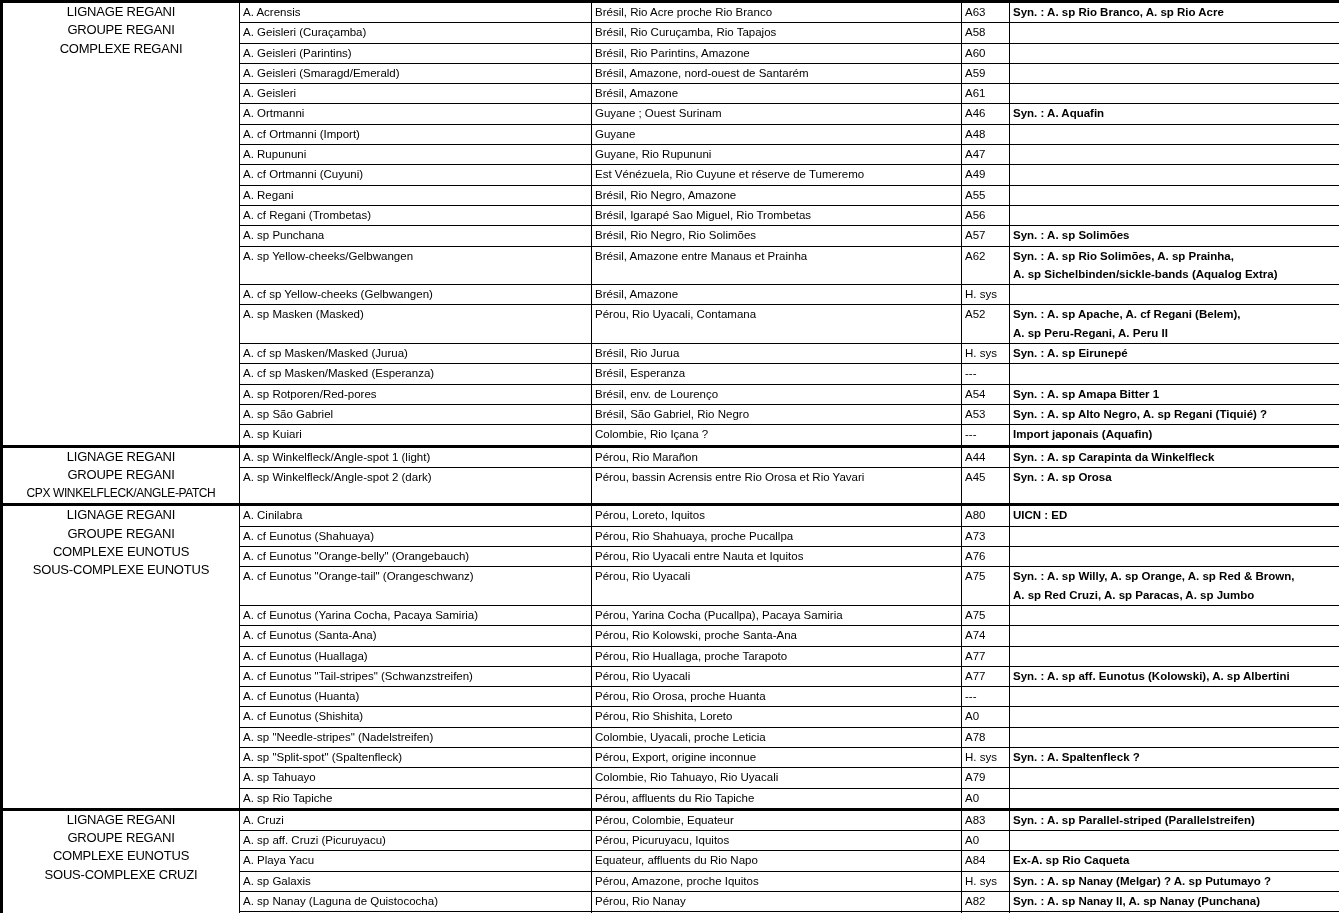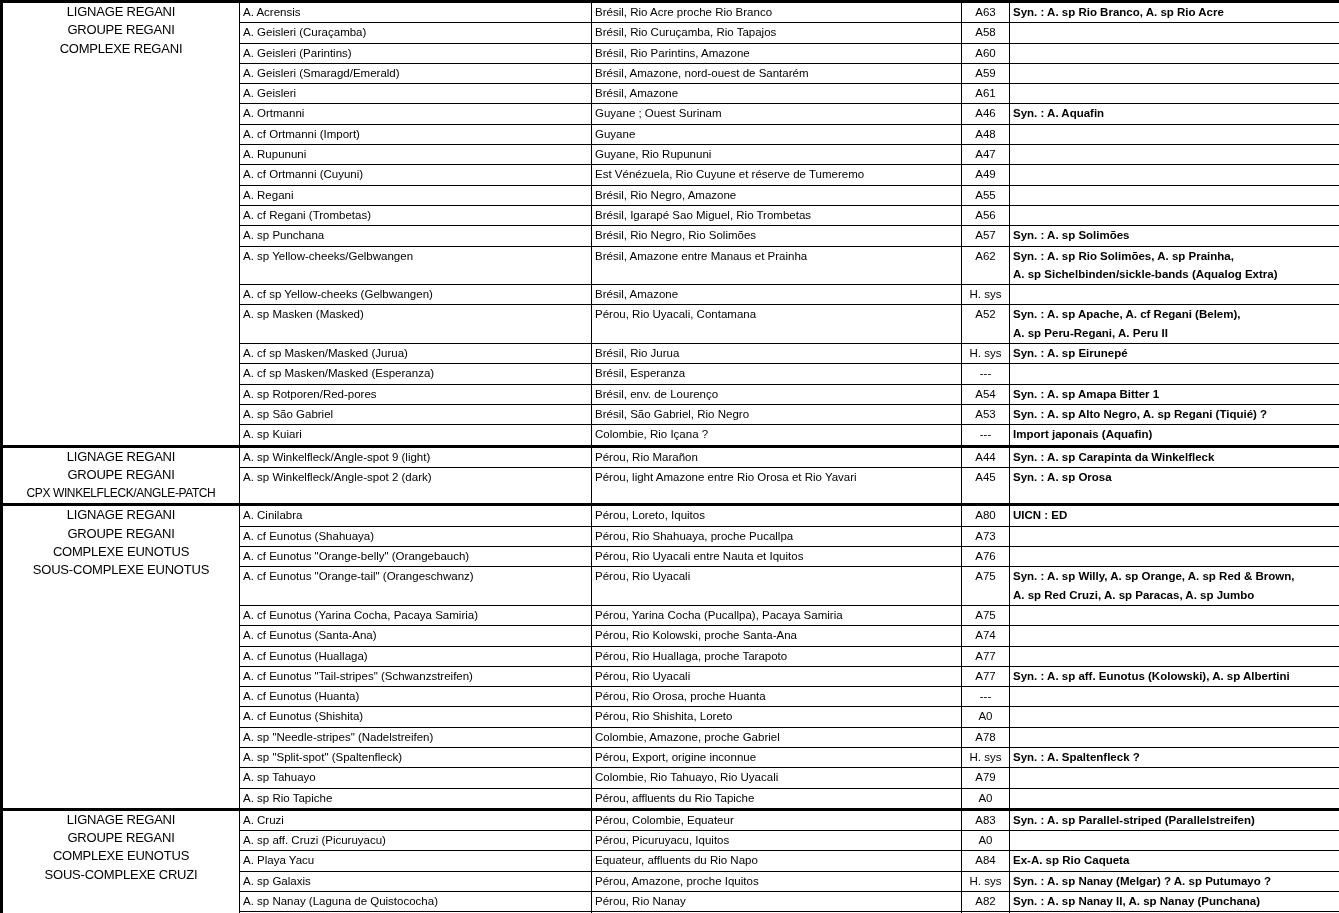--- a/index.html
+++ b/index.html
@@ -51,21 +51,20 @@
     border-top: 3px solid #000;
   }
   td.group-cell {
     border-right: 3px solid #000;
     text-align: center;
     vertical-align: top;
     padding-top: 0px;
     white-space: normal;
   }
   td.code-cell {
-    text-align: center;
     margin-top: 12px;
   }
   .grp-line {
     display: block;
     font-size: 13px;
     line-height: 18.3px;
     letter-spacing: -0.2px;
     white-space: nowrap;
   }
   .grp-line.small {
@@ -236,30 +235,30 @@
           <td rowspan="1" class="multiline">
             <span class="nl">Import japonais (Aquafin)</span>
           </td>
         </tr>
         <tr class="block-start">
           <td class="group-cell" rowspan="3">
             <span class="grp-line">LIGNAGE REGANI</span>
             <span class="grp-line">GROUPE REGANI</span>
             <span class="grp-line small">CPX WINKELFLECK/ANGLE-PATCH</span>
           </td>
-          <td rowspan="1">A. sp Winkelfleck/Angle-spot 9 (light)</td>
+          <td rowspan="1">A. sp Winkelfleck/Angle-spot 1 (light)</td>
           <td rowspan="1">Pérou, Rio Marañon</td>
           <td class="code-cell" rowspan="1">A44</td>
           <td rowspan="1" class="multiline">
             <span class="nl">Syn. : A. sp Carapinta da Winkelfleck</span>
           </td>
         </tr>
         <tr>
           <td rowspan="2">A. sp Winkelfleck/Angle-spot 2 (dark)</td>
-          <td rowspan="2">Pérou, light Amazone entre Rio Orosa et Rio Yavari</td>
+          <td rowspan="2">Pérou, bassin Acrensis entre Rio Orosa et Rio Yavari</td>
           <td class="code-cell" rowspan="2">A45</td>
           <td rowspan="2" class="multiline">
             <span class="nl">Syn. : A. sp Orosa</span>
           </td>
         </tr>
         <tr></tr>
         <tr class="block-start">
           <td class="group-cell" rowspan="15">
             <span class="grp-line">LIGNAGE REGANI</span>
             <span class="grp-line">GROUPE REGANI</span>
@@ -328,21 +327,21 @@
           <td rowspan="1"></td>
         </tr>
         <tr>
           <td rowspan="1">A. cf Eunotus (Shishita)</td>
           <td rowspan="1">Pérou, Rio Shishita, Loreto</td>
           <td class="code-cell" rowspan="1">A0</td>
           <td rowspan="1"></td>
         </tr>
         <tr>
           <td rowspan="1">A. sp "Needle-stripes" (Nadelstreifen)</td>
-          <td rowspan="1">Colombie, Amazone, proche Gabriel</td>
+          <td rowspan="1">Colombie, Uyacali, proche Leticia</td>
           <td class="code-cell" rowspan="1">A78</td>
           <td rowspan="1"></td>
         </tr>
         <tr>
           <td rowspan="1">A. sp "Split-spot" (Spaltenfleck)</td>
           <td rowspan="1">Pérou, Export, origine inconnue</td>
           <td class="code-cell" rowspan="1">H. sys</td>
           <td rowspan="1" class="multiline">
             <span class="nl">Syn. : A. Spaltenfleck ?</span>
           </td>

